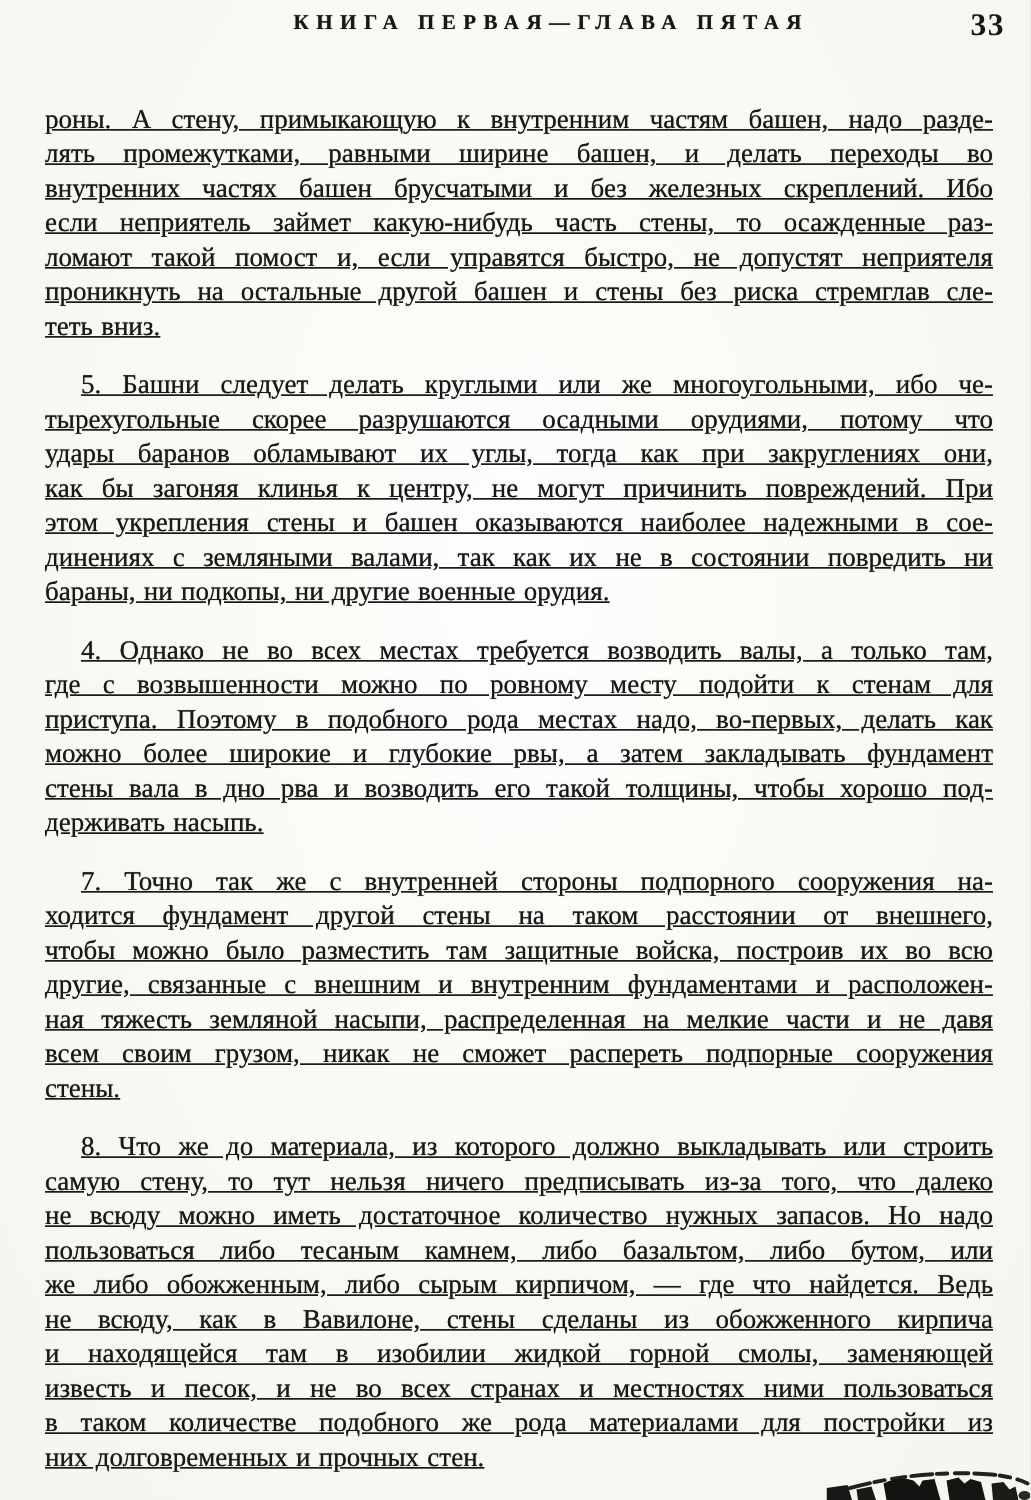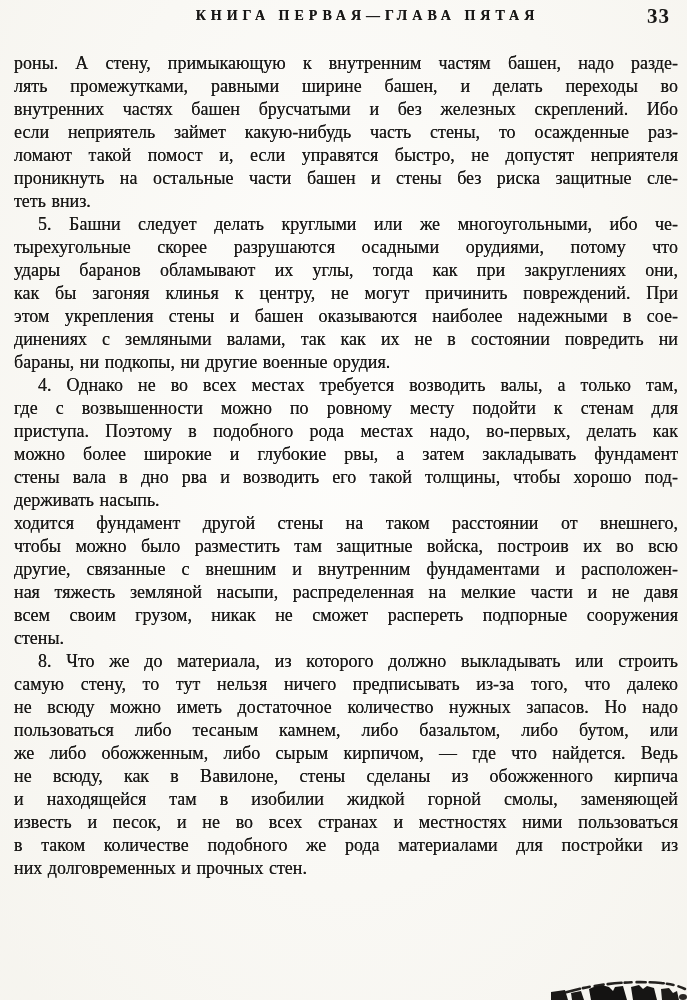--- a/index.html
+++ b/index.html
@@ -41,21 +41,21 @@
     letter-spacing: 1px;
     color: #181716;
     text-align: right;
   }
   .text-block {
     position: absolute;
     top: 52px;
     left: 14px;
     right: 9px;
   }
-  .paragraph { margin: 0; padding: 0; }
+  .paragraph { margin: 16px; padding: 0; text-decoration: underline; }
   .line {
     font-size: 18px;
     line-height: 23px;
     word-spacing: 1px;
     text-align: justify;
     text-align-last: justify;
     color: #191817;
     text-shadow: 0 0 0.5px rgba(25,24,22,0.85);
     white-space: nowrap;
   }
@@ -78,41 +78,42 @@
 
   <div class="page-number">33</div>
 
   <div class="text-block">
       <div class="paragraph">
         <div class="line">роны. А стену, примыкающую к внутренним частям башен, надо разде-</div>
         <div class="line">лять промежутками, равными ширине башен, и делать переходы во</div>
         <div class="line">внутренних частях башен брусчатыми и без железных скреплений. Ибо</div>
         <div class="line">если неприятель займет какую-нибудь часть стены, то осажденные раз-</div>
         <div class="line">ломают такой помост и, если управятся быстро, не допустят неприятеля</div>
-        <div class="line">проникнуть на остальные части башен и стены без риска защитные сле-</div>
+        <div class="line">проникнуть на остальные другой башен и стены без риска стремглав сле-</div>
         <div class="line last">теть вниз.</div>
       </div>
       <div class="paragraph">
         <div class="line indent">5. Башни следует делать круглыми или же многоугольными, ибо че-</div>
         <div class="line">тырехугольные скорее разрушаются осадными орудиями, потому что</div>
         <div class="line">удары баранов обламывают их углы, тогда как при закруглениях они,</div>
         <div class="line">как бы загоняя клинья к центру, не могут причинить повреждений. При</div>
         <div class="line">этом укрепления стены и башен оказываются наиболее надежными в сое-</div>
         <div class="line">динениях с земляными валами, так как их не в состоянии повредить ни</div>
         <div class="line last">бараны, ни подкопы, ни другие военные орудия.</div>
       </div>
       <div class="paragraph">
         <div class="line indent">4. Однако не во всех местах требуется возводить валы, а только там,</div>
         <div class="line">где с возвышенности можно по ровному месту подойти к стенам для</div>
         <div class="line">приступа. Поэтому в подобного рода местах надо, во-первых, делать как</div>
         <div class="line">можно более широкие и глубокие рвы, а затем закладывать фундамент</div>
         <div class="line">стены вала в дно рва и возводить его такой толщины, чтобы хорошо под-</div>
         <div class="line last">держивать насыпь.</div>
       </div>
       <div class="paragraph">
+        <div class="line indent">7. Точно так же с внутренней стороны подпорного сооружения на-</div>
         <div class="line">ходится фундамент другой стены на таком расстоянии от внешнего,</div>
         <div class="line">чтобы можно было разместить там защитные войска, построив их во всю</div>
         <div class="line">другие, связанные с внешним и внутренним фундаментами и расположен-</div>
         <div class="line">ная тяжесть земляной насыпи, распределенная на мелкие части и не давя</div>
         <div class="line">всем своим грузом, никак не сможет  распереть подпорные сооружения</div>
         <div class="line last">стены.</div>
       </div>
       <div class="paragraph">
         <div class="line indent">8. Что же до материала, из которого должно выкладывать или строить</div>
         <div class="line">самую стену, то тут нельзя ничего предписывать из-за того, что далеко</div>

